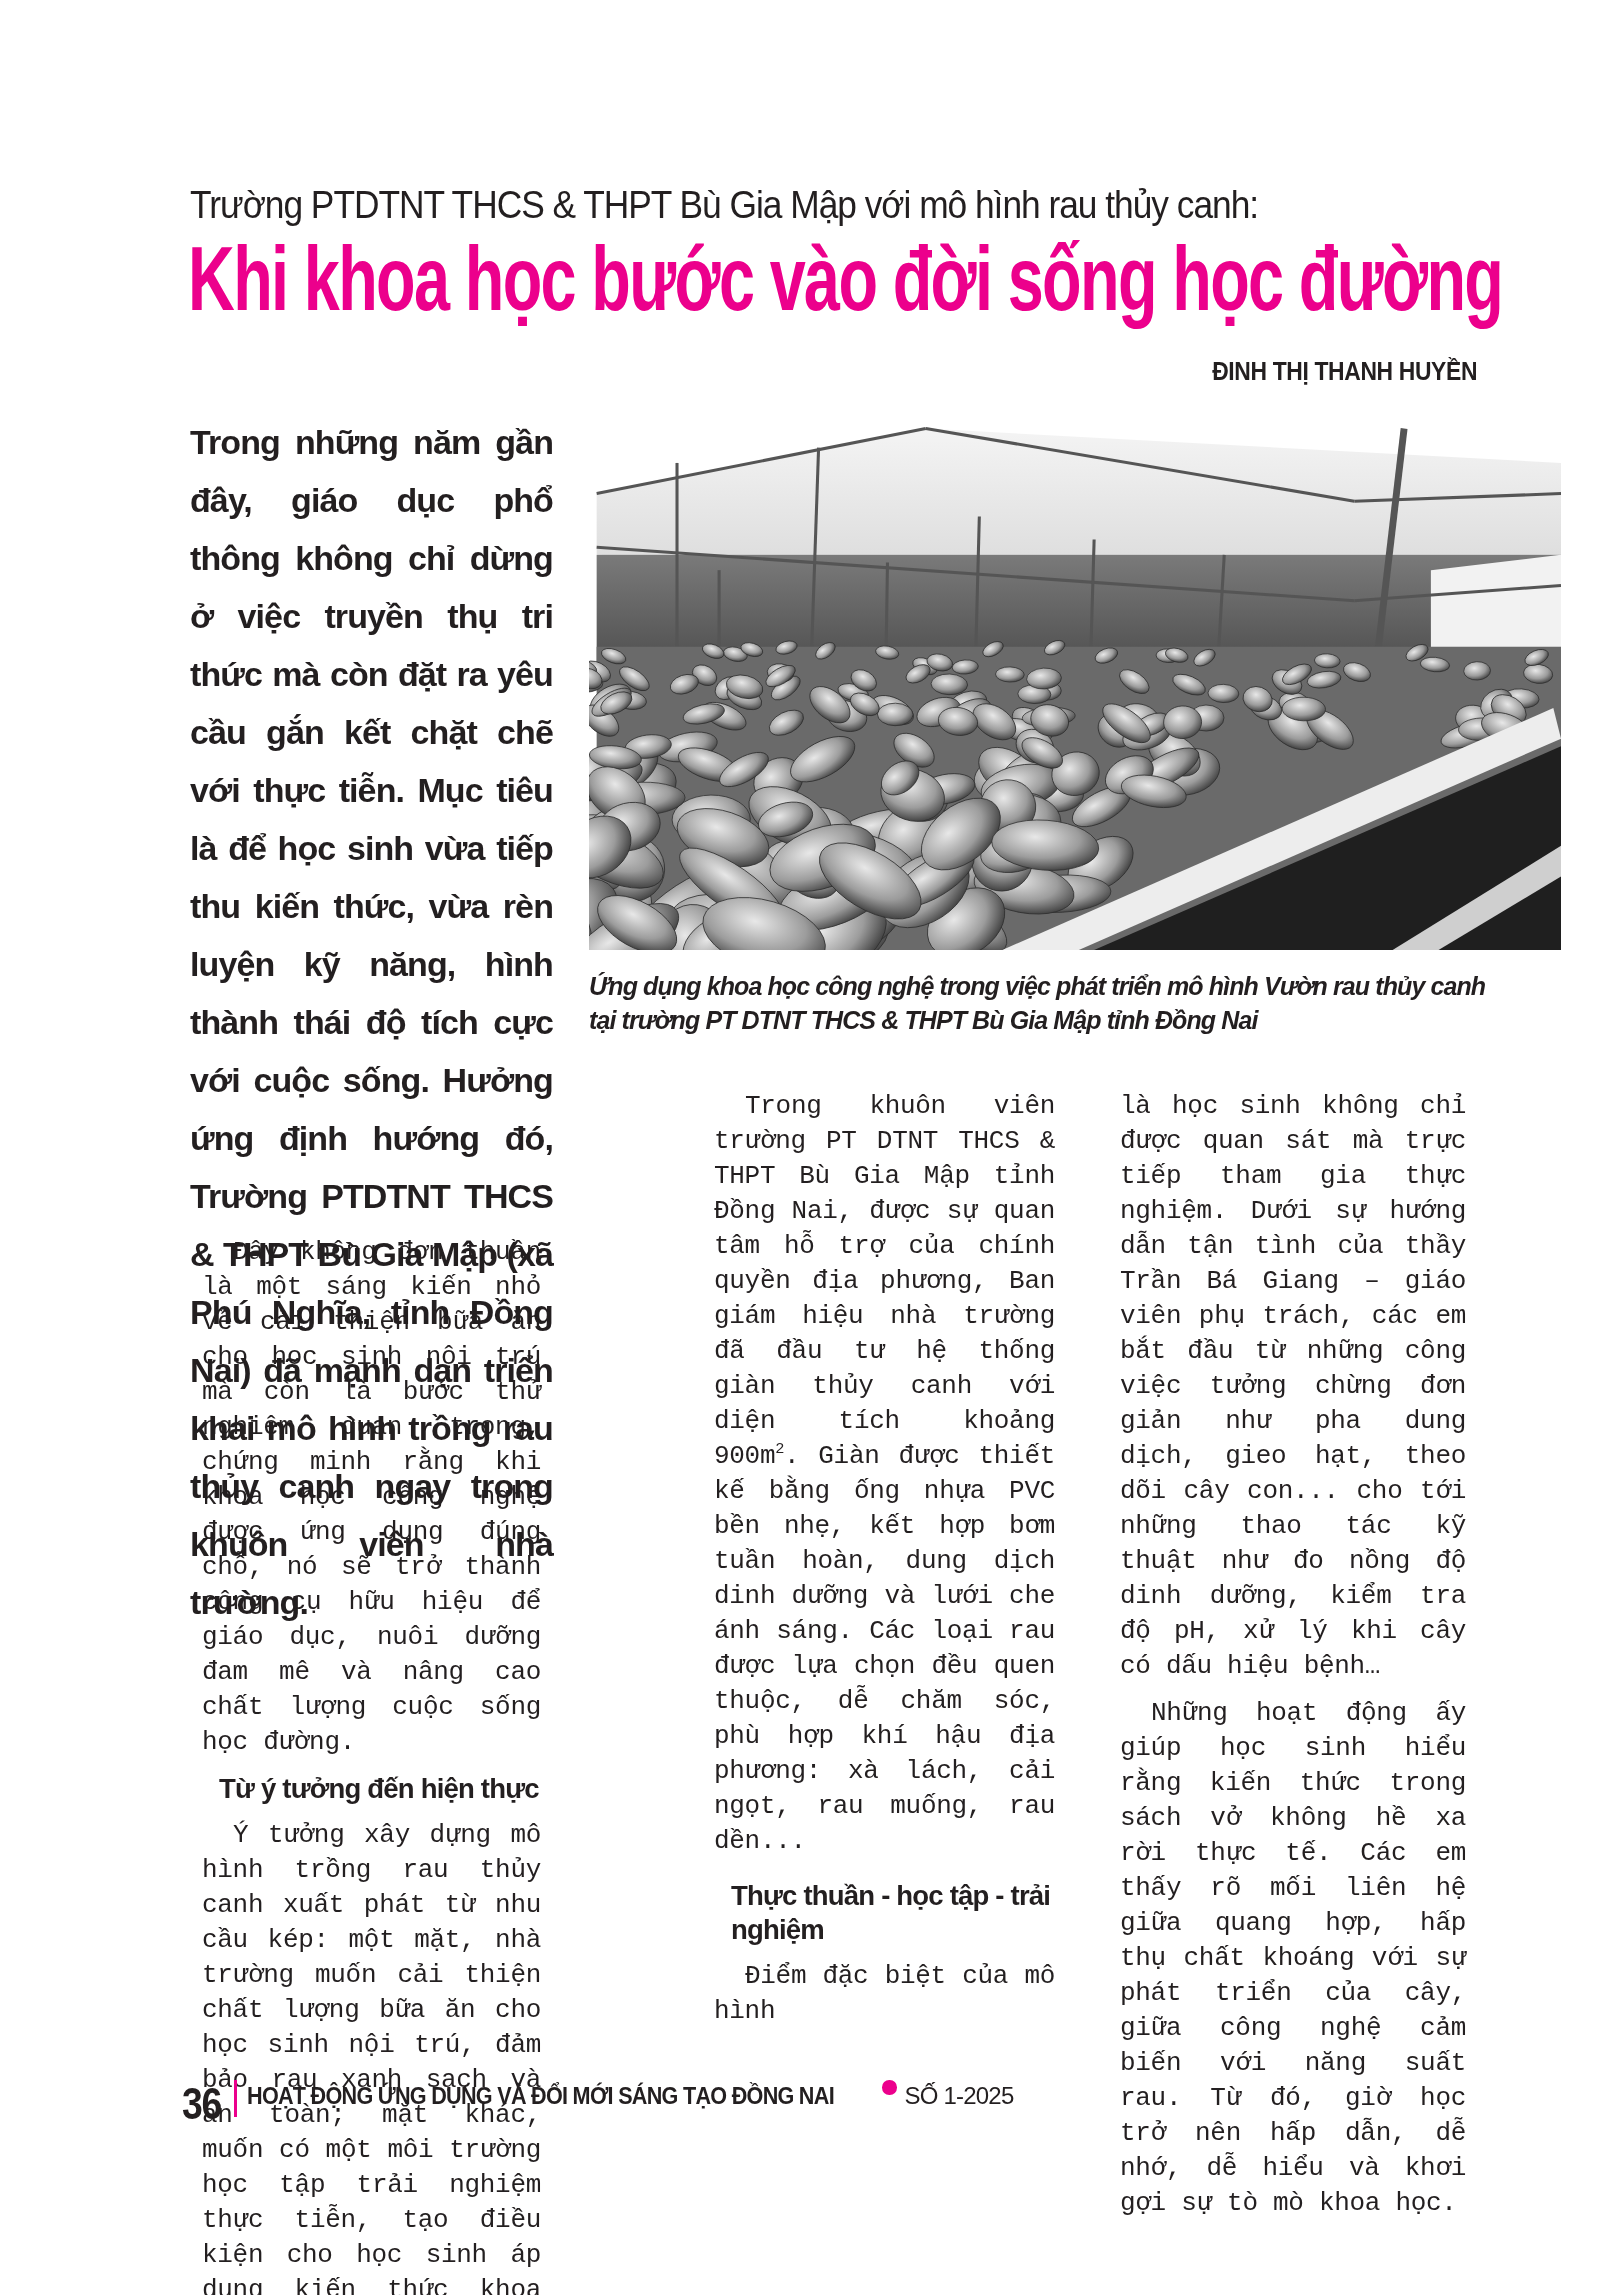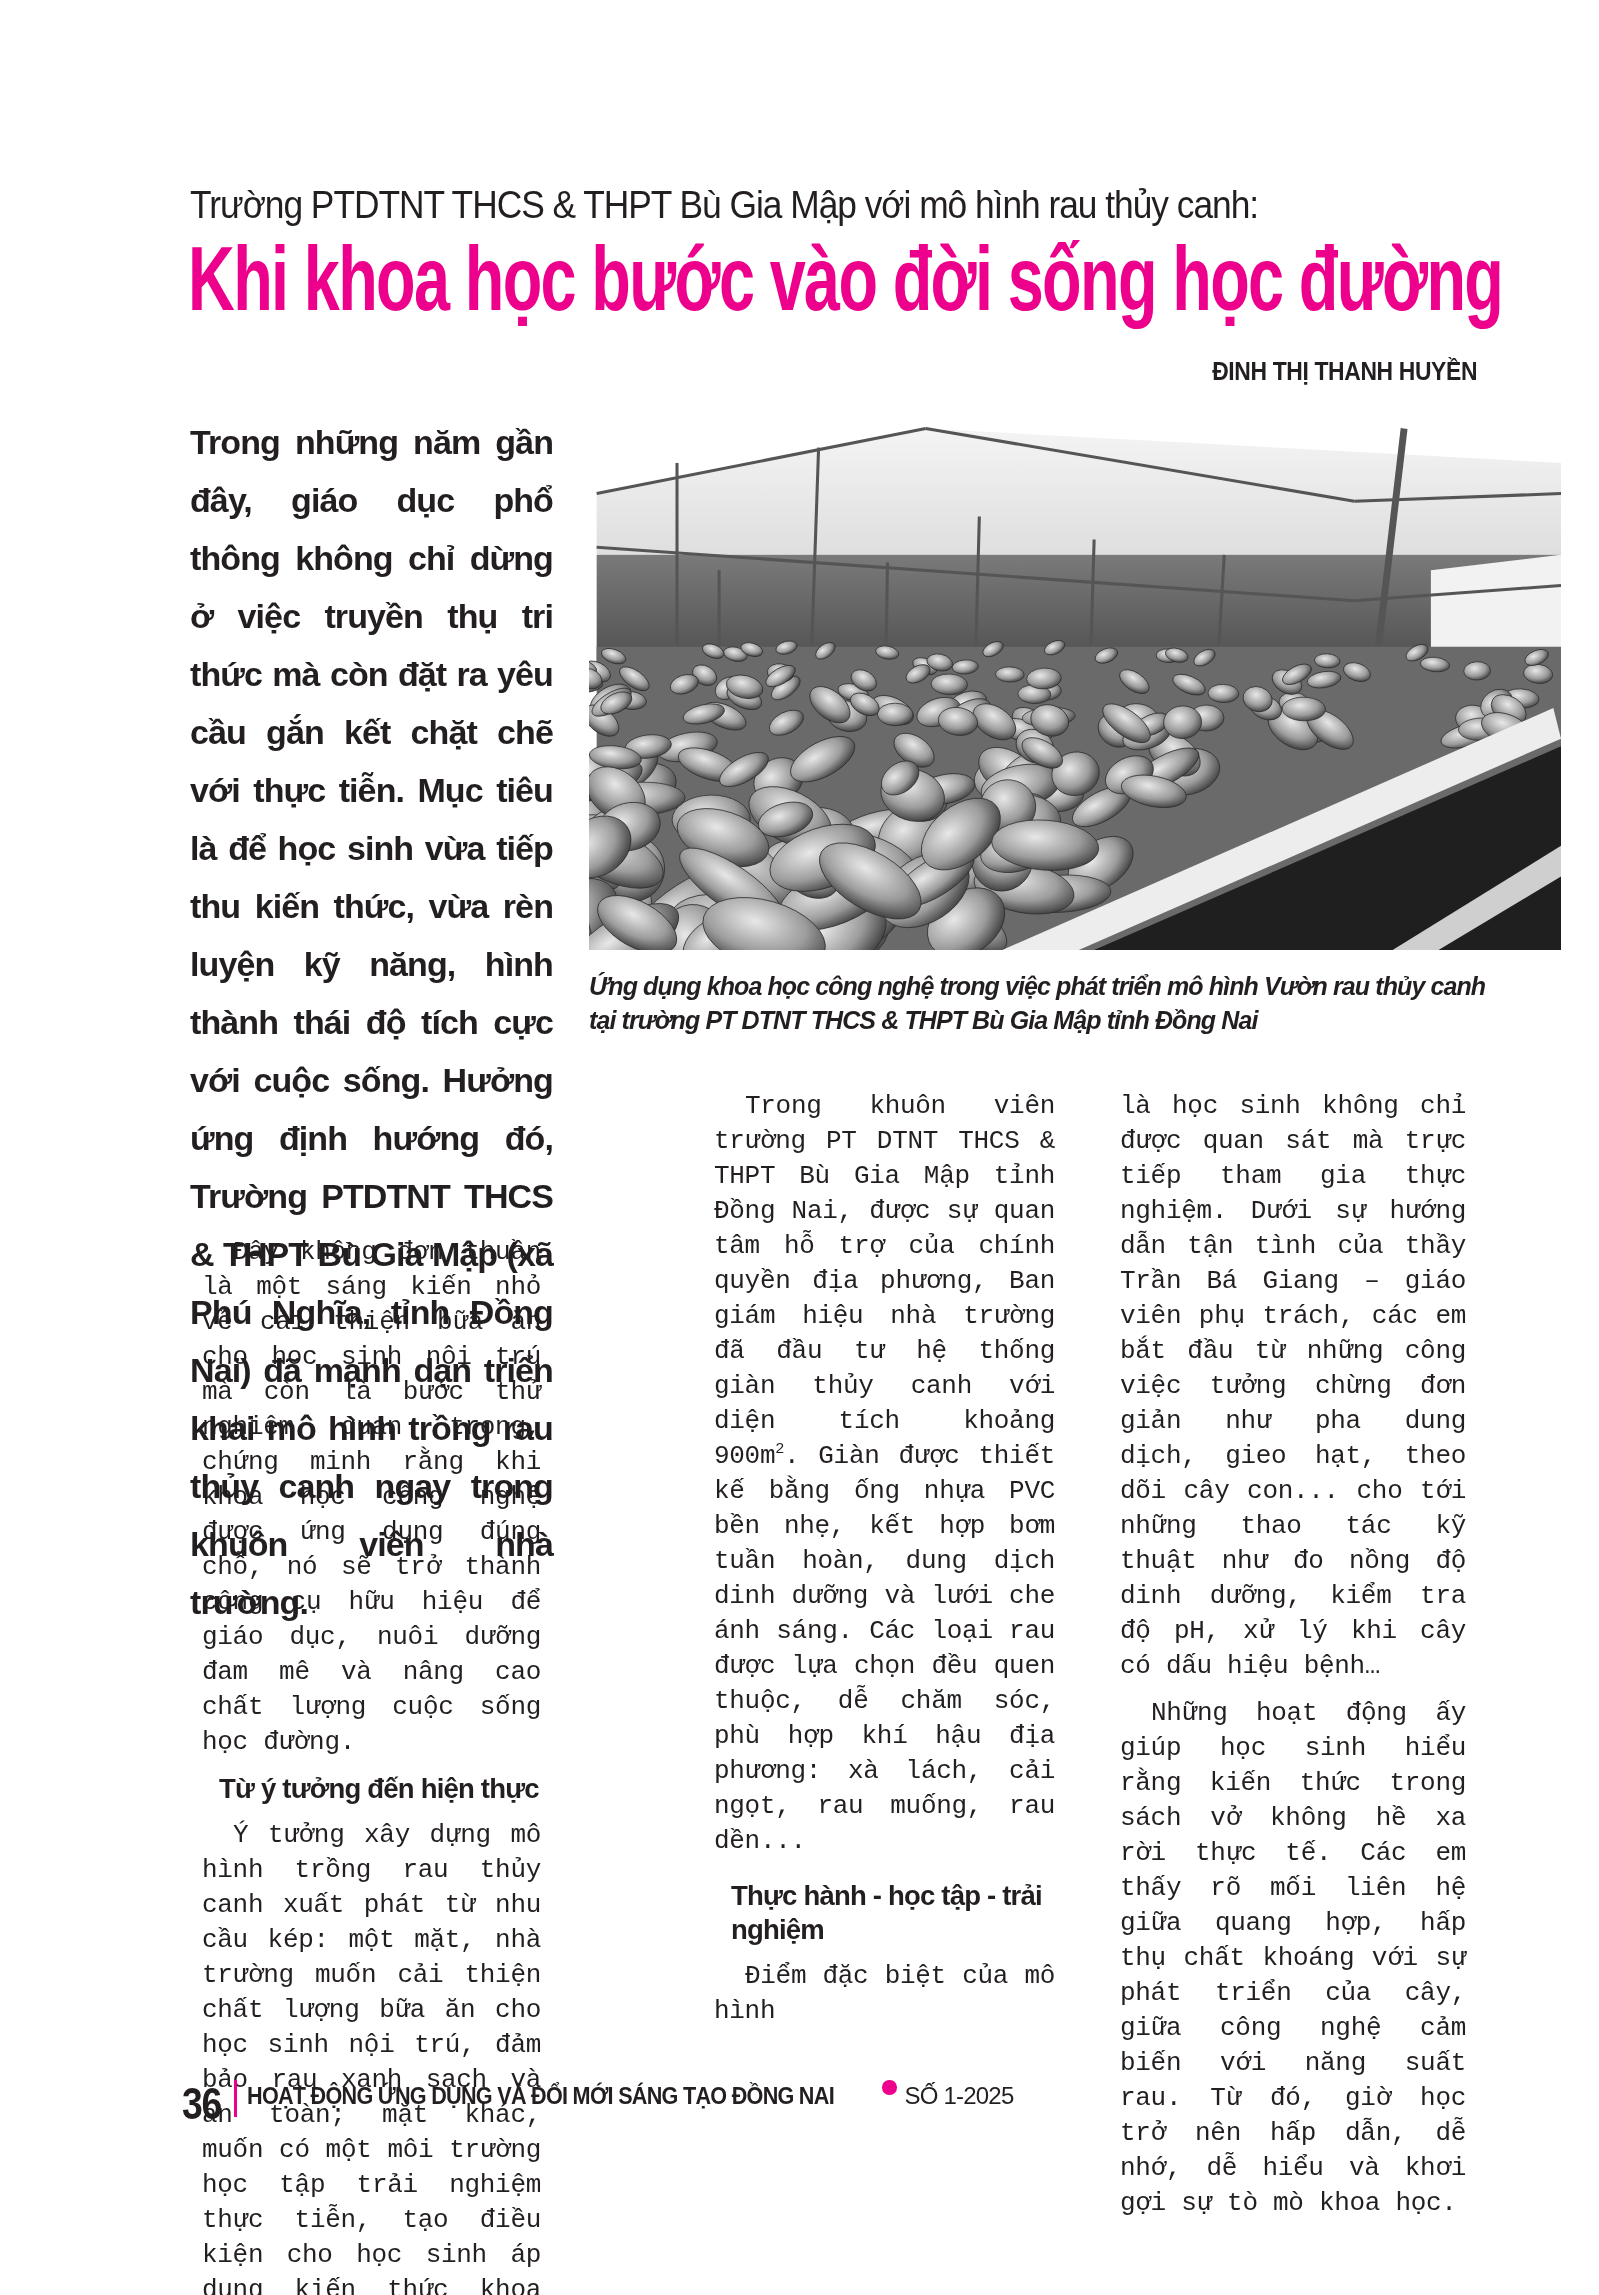--- a/index.html
+++ b/index.html
@@ -303,21 +303,21 @@
 </div>
 
 <div class="abs col col1">
   <p>Đây không đơn thuần là một sáng kiến nhỏ về cải thiện bữa ăn cho học sinh nội trú mà còn là bước thử nghiệm quan trọng, chứng minh rằng khi khoa học công nghệ được ứng dụng đúng chỗ, nó sẽ trở thành công cụ hữu hiệu để giáo dục, nuôi dưỡng đam mê và nâng cao chất lượng cuộc sống học đường.</p>
   <h3>Từ ý tưởng đến hiện thực</h3>
   <p>Ý tưởng xây dựng mô hình trồng rau thủy canh xuất phát từ nhu cầu kép: một mặt, nhà trường muốn cải thiện chất lượng bữa ăn cho học sinh nội trú, đảm bảo rau xanh sạch và an toàn; mặt khác, muốn có một môi trường học tập trải nghiệm thực tiễn, tạo điều kiện cho học sinh áp dụng kiến thức khoa học vào đời sống.</p>
 </div>
 
 <div class="abs col col2">
   <p><span>Trong khuôn viên trường PT DTNT THCS &amp; THPT Bù Gia Mập tỉnh Đồng Nai, được sự quan tâm hỗ trợ của chính quyền địa phương, Ban giám hiệu nhà trường đã đầu tư hệ thống giàn thủy canh với diện tích khoảng 900m</span><sup style="font-size:15.3px;line-height:0">2</sup><span>. Giàn được thiết kế bằng ống nhựa PVC bền nhẹ, kết hợp bơm tuần hoàn, dung dịch dinh dưỡng và lưới che ánh sáng. Các loại rau được lựa chọn đều quen thuộc, dễ chăm sóc, phù hợp khí hậu địa phương: xà lách, cải ngọt, rau muống, rau dền...</span></p>
-  <h3 style="margin-top:20px;margin-bottom:12.2px;">Thực hành - học tập - trải nghiệm</h3>
+  <h3 style="margin-top:20px;margin-bottom:12.2px;">Thực thuần - học tập - trải nghiệm</h3>
   <p>Điểm đặc biệt của mô hình</p>
 </div>
 
 <div class="abs col col3">
   <p class="noindent">là học sinh không chỉ được quan sát mà trực tiếp tham gia thực nghiệm. Dưới sự hướng dẫn tận tình của thầy Trần Bá Giang – giáo viên phụ trách, các em bắt đầu từ những công việc tưởng chừng đơn giản như pha dung dịch, gieo hạt, theo dõi cây con... cho tới những thao tác kỹ thuật như đo nồng độ dinh dưỡng, kiểm tra độ pH, xử lý khi cây có dấu hiệu bệnh…</p>
   <p>Những hoạt động ấy giúp học sinh hiểu rằng kiến thức trong sách vở không hề xa rời thực tế. Các em thấy rõ mối liên hệ giữa quang hợp, hấp thụ chất khoáng với sự phát triển của cây, giữa công nghệ cảm biến với năng suất rau. Từ đó, giờ học trở nên hấp dẫn, dễ nhớ, dễ hiểu và khơi gợi sự tò mò khoa học.</p>
 </div>
 
 <div class="abs footer">
   <span class="page-num">36</span>

